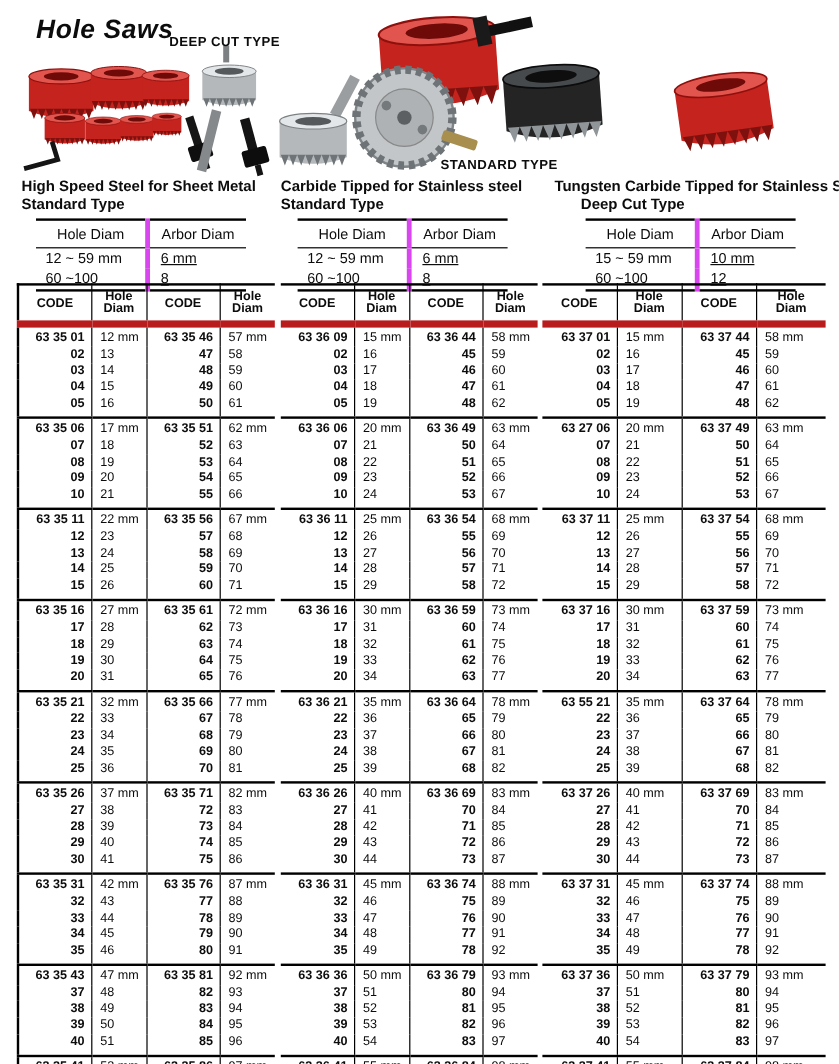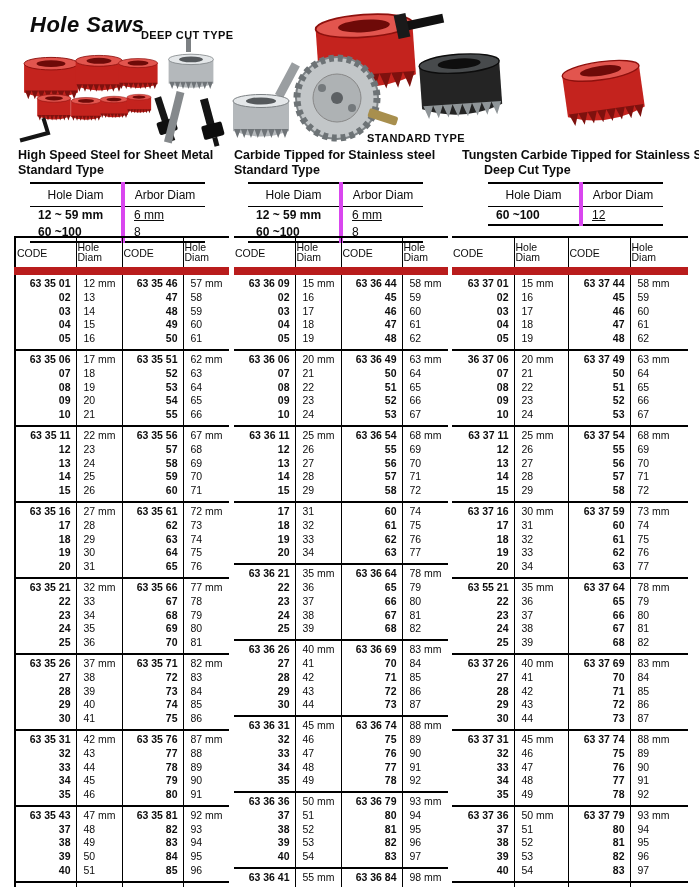--- a/index.html
+++ b/index.html
@@ -34,37 +34,37 @@
   .s2 .spec{margin-left:14px;}
   .s3 .spec{margin-left:26px;}
   table.spec-t{border-collapse:collapse;border-top:2px solid #000;border-bottom:2px solid #000;}
   .spec-t th{
     font-weight:normal;font-size:12px;text-align:center;height:20px;
     border-bottom:1.5px solid #000;vertical-align:middle;
   }
   .spec-t td{font-size:12px;height:15px;line-height:15px;vertical-align:middle;}
   .spec-t th:first-child,.spec-t td:first-child{width:82px;}
   .spec-t th:last-child,.spec-t td:last-child{width:70px;border-left:4px solid #d946ef;}
-  .spec-t td:first-child{padding-left:8px;font-weight:bold;}
+  .spec-t td:first-child{padding-left:8px;}
   .spec-t td:last-child{padding-left:9px;text-decoration:underline;}
 
   
   .main-wrap{position:absolute;top:236px;}
   .a{left:14px;}
   .b{left:234px;}
   .c{left:452px;}
   table.main{
     border-collapse:collapse;table-layout:fixed;
     border-top:2px solid #000;border-bottom:2px solid #000;
     font-size:10.5px;
   }
   .a table.main{border-left:2px solid #000;}
   .main th{
-    font-weight:normal;font-size:10.5px;text-align:left;height:27px;
-    border-bottom:8px solid #b91c1c;vertical-align:middle;
+    font-weight:bold;font-size:10.5px;text-align:center;height:27px;
+    border-bottom:6px solid #b91c1c;vertical-align:middle;
   }
   .main th .wrap{display:inline-block;width:30px;line-height:10.8px;}
   .main th:nth-child(n+2),.main td:nth-child(n+2){border-left:1px solid #000;}
   .main td{line-height:11.8px;vertical-align:top;}
   .main td.code{text-align:right;font-weight:bold;padding-right:5px;}
   .main td.diam{text-align:left;padding-left:7px;}
   .main tbody tr:first-child td{border-top:2px solid #000;padding-top:3px;}
   .main tbody tr:last-child td{padding-bottom:4px;}
 </style>
 </head>
@@ -223,20 +223,24 @@
     <div class="spec">
         <table class="spec-t">
           <thead>
             <tr>
               <th>Hole Diam</th>
               <th>Arbor Diam</th>
             </tr>
           </thead>
           <tbody>
             <tr>
+              <td>15 ~ 59 mm</td>
+              <td>10 mm</td>
+            </tr>
+            <tr>
               <td>60 ~100</td>
               <td>12</td>
             </tr>
           </tbody>
         </table>
       </div>
   </div>
 
   <div class="main-wrap a">
       <table class="main">
@@ -627,20 +631,26 @@
           </tr>
           <tr>
             <td class="code">15</td>
             <td class="diam">29</td>
             <td class="code">58</td>
             <td class="diam">72</td>
           </tr>
         </tbody>
         <tbody>
           <tr>
+            <td class="code">63 36 16</td>
+            <td class="diam">30 mm</td>
+            <td class="code">63 36 59</td>
+            <td class="diam">73 mm</td>
+          </tr>
+          <tr>
             <td class="code">17</td>
             <td class="diam">31</td>
             <td class="code">60</td>
             <td class="diam">74</td>
           </tr>
           <tr>
             <td class="code">18</td>
             <td class="diam">32</td>
             <td class="code">61</td>
             <td class="diam">75</td>
@@ -839,21 +849,21 @@
           </tr>
           <tr>
             <td class="code">05</td>
             <td class="diam">19</td>
             <td class="code">48</td>
             <td class="diam">62</td>
           </tr>
         </tbody>
         <tbody>
           <tr>
-            <td class="code">36 37 06</td>
+            <td class="code">63 27 06</td>
             <td class="diam">20 mm</td>
             <td class="code">63 37 49</td>
             <td class="diam">63 mm</td>
           </tr>
           <tr>
             <td class="code">07</td>
             <td class="diam">21</td>
             <td class="code">50</td>
             <td class="diam">64</td>
           </tr>

